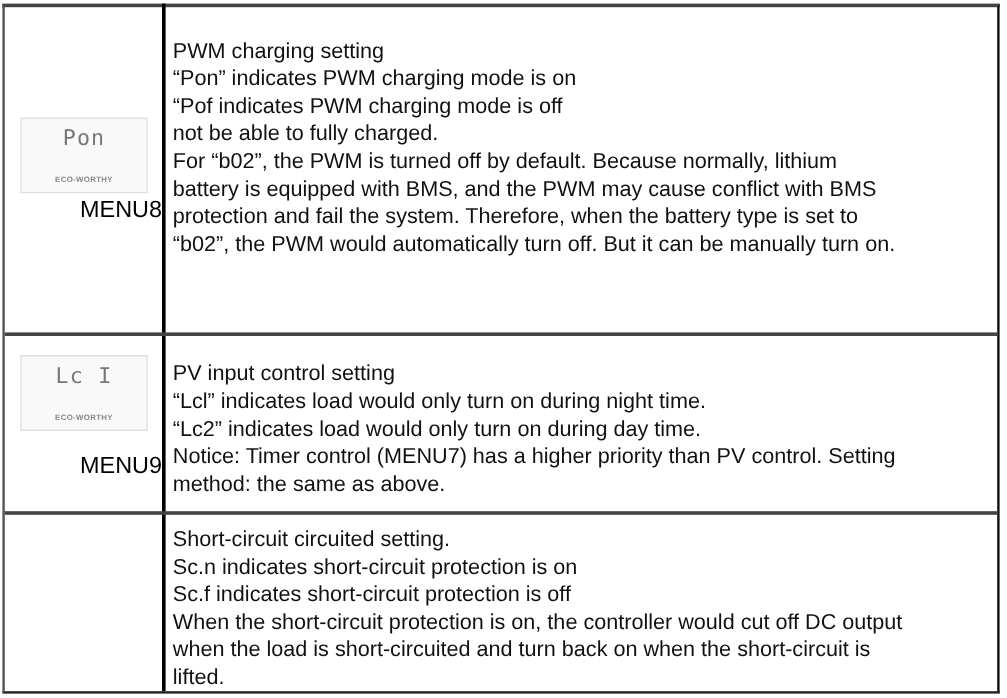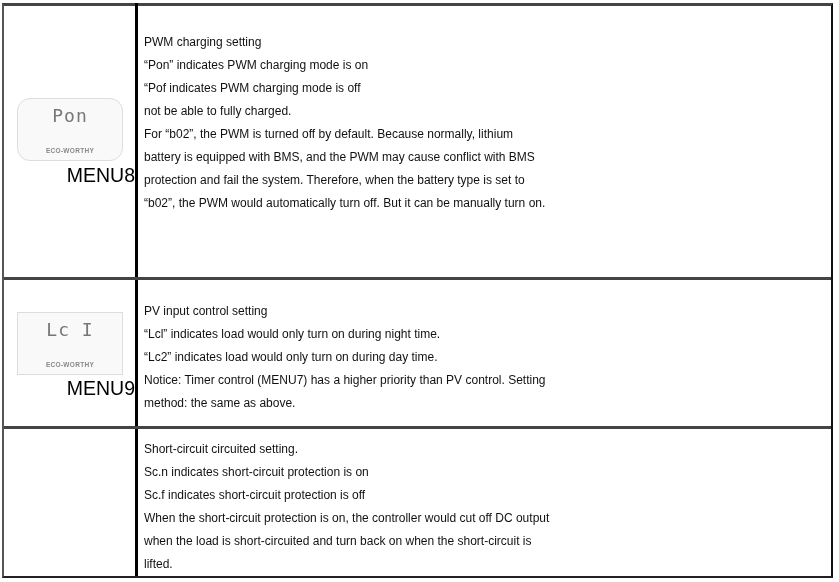--- a/index.html
+++ b/index.html
@@ -13,53 +13,53 @@
   .rowline { position:absolute; left:0; right:0; height:3px; background:#444; }
   .cell-left { position:absolute; left:0; width:131px; top:0; bottom:0; }
   .lcd { position:absolute; left:13px; width:106px; height:63px; background:#f9f9f9;
          border:1px solid #ddd; box-sizing:border-box; }
   .lcd .val { position:absolute; top:6px; left:0; right:0; text-align:center;
               font-family:"DejaVu Sans Mono", monospace; font-size:18px; color:#777; letter-spacing:1px; }
   .lcd .brand { position:absolute; bottom:6px; left:0; right:0; text-align:center;
                 font-size:6.5px; color:#888; letter-spacing:0.3px; font-weight:bold; }
   .menu-label { position:absolute; left:0; width:131px; text-align:right; font-size:19.5px; color:#000; }
   .cell-right { position:absolute; left:140px; right:8px; top:0; bottom:0; }
-  .line { font-size:12px; line-height:23px; white-space:nowrap; }
+  .line { font-size:18px; line-height:23px; white-space:nowrap; }
   .just { text-align:justify; text-align-last:left; white-space:normal; }
 </style>
 </head>
 <body>
 
 <div class="table">
   <div class="coldiv"></div>
 
   <div class="row" style="top:0;height:270px;">
     <div class="cell-left">
-      <div class="lcd" style="top:92px;border-radius:13px;">
+      <div class="lcd" style="top:92px;">
         <div class="val">Pon</div>
         <div class="brand">ECO-WORTHY</div>
       </div>
       <div class="menu-label" style="top:158px;">MENU8</div>
     </div>
     <div class="cell-right" style="top:25px;">
       <div class="line">PWM charging setting</div>
       <div class="line">“Pon” indicates PWM charging mode is on</div>
       <div class="line">“Pof indicates PWM charging mode is off</div>
       <div class="line">not be able to fully charged.</div>
       <div class="line just">For “b02”, the PWM is turned off by default. Because normally, lithium</div>
       <div class="line just">battery is equipped with BMS, and the PWM may cause conflict with BMS</div>
       <div class="line just">protection and fail the system. Therefore, when the battery type is set to</div>
       <div class="line just">“b02”, the PWM would automatically turn off. But it can be manually turn on.</div>
     </div>
   </div>
   <div class="rowline" style="top:271px;"></div>
 
   <div class="row" style="top:274px;height:146px;">
     <div class="cell-left">
-      <div class="lcd" style="top:32px;">
+      <div class="lcd" style="top:16px;">
         <div class="val">Lc I</div>
         <div class="brand">ECO-WORTHY</div>
       </div>
       <div class="menu-label" style="top:97px;">MENU9</div>
     </div>
     <div class="cell-right" style="top:20px;">
       <div class="line">PV input control setting</div>
       <div class="line">“Lcl” indicates load would only turn on during night time.</div>
       <div class="line">“Lc2” indicates load would only turn on during day time.</div>
       <div class="line just">Notice: Timer control (MENU7) has a higher priority than PV control. Setting</div>

